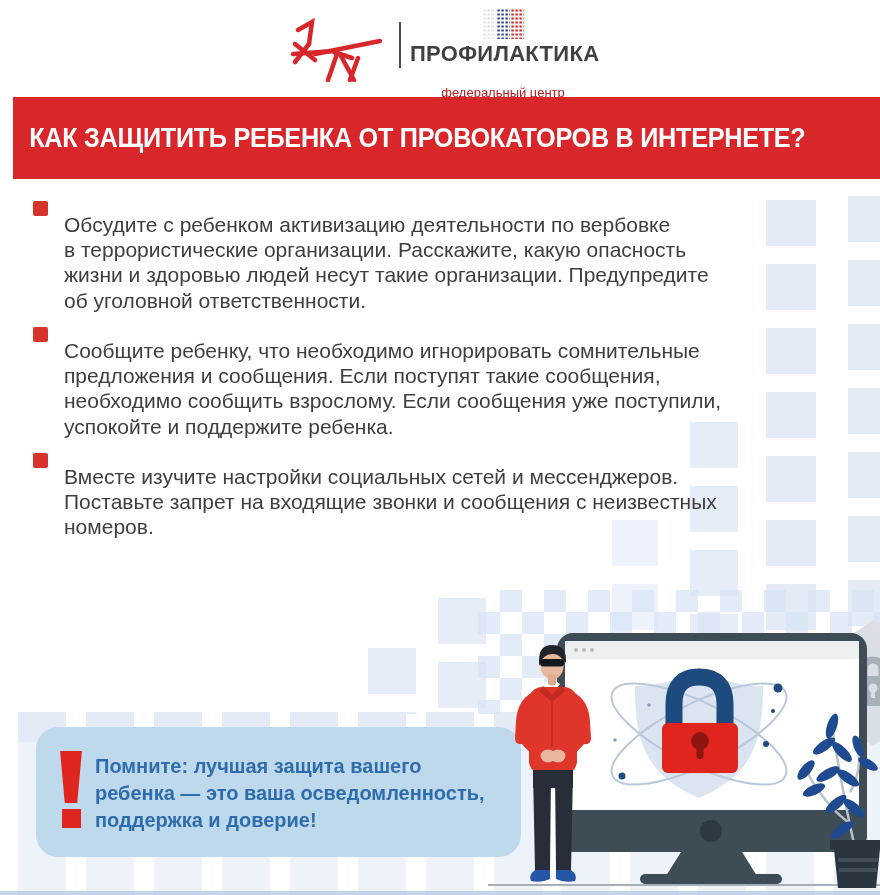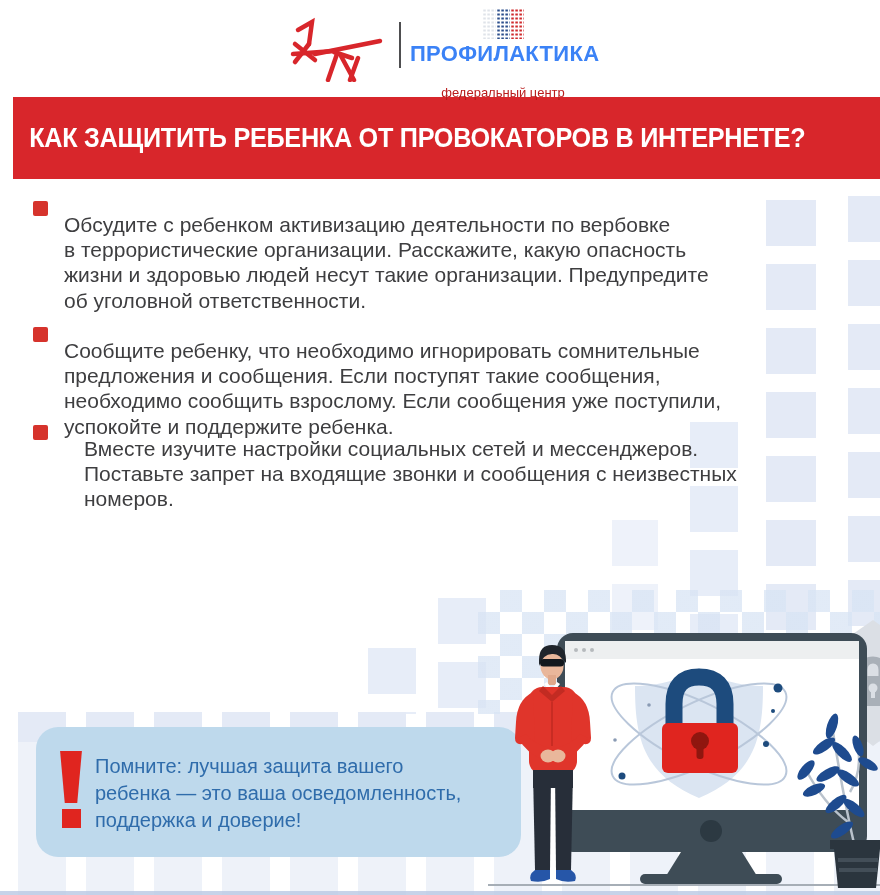--- a/index.html
+++ b/index.html
@@ -20,39 +20,39 @@
     background-position:0 0,22px 22px;background-size:44px 44px;}
   .bottom-line{position:absolute;left:0;top:891px;width:880px;height:4px;background:#b9c8e4;opacity:.8;}
   
   .header{position:absolute;left:0;top:0;width:880px;height:97px;z-index:5;}
   .horse{position:absolute;left:288px;top:14px;}
   .logo-divider{position:absolute;left:399px;top:22px;width:2px;height:46px;background:#4e4e50;}
   .brand{position:absolute;left:410px;top:0;width:186px;height:90px;text-align:center;}
   .dotgrid{width:42px;height:31px;margin:8px auto 4px;display:flex;}
   .dotgrid span{flex:1;background-image:radial-gradient(var(--dc) 1.25px,transparent 1.45px);
     background-size:4.05px 4px;background-position:.5px .5px;}
-  .brand-name{font-size:22px;font-weight:800;color:#3b82f6;letter-spacing:.3px;line-height:22px;}
+  .brand-name{font-size:22px;font-weight:800;color:#404040;letter-spacing:.3px;line-height:22px;}
   .brand-sub{font-size:13px;color:#b91c1c;margin-top:20px;}
   
   .banner{position:absolute;left:0;top:97px;width:880px;height:82px;background:#d8262b;z-index:4;
     display:flex;align-items:center;margin-left:13px;}
   .banner-title{margin:0;padding-left:18px;color:#ffffff;font-size:28px;font-weight:800;
     letter-spacing:-.3px;white-space:nowrap;transform:scaleX(.9);transform-origin:left center;}
   
   .bullet{position:absolute;left:33px;width:815px;z-index:3;display:flex;align-items:flex-start;}
   .bullet-marker{flex:0 0 15px;width:15px;height:15px;margin-top:5px;background:#d6332c;border-radius:2px;}
   .bullet-text{margin:16px 0 0 16px;font-size:21px;line-height:25.2px;color:#3e3e40;font-weight:500;white-space:pre-line;}
   
   .reminder{position:absolute;left:36px;top:727px;width:485px;height:130px;background:#bed9ec;
     border-radius:22px;z-index:3;}
   .excl-bar{position:absolute;left:22px;top:24px;width:26px;height:52px;background:#e0251f;
     clip-path:polygon(8% 0,92% 0,74% 100%,26% 100%);}
   .excl-dot{position:absolute;left:26px;top:82px;width:19px;height:19px;background:#e0251f;}
   .reminder-text{position:absolute;left:59px;top:26px;margin:0;font-size:20px;line-height:27px;
-    font-weight:400;color:#2f6cab;white-space:pre-line;}
+    font-weight:700;color:#2f6cab;white-space:pre-line;}
   
   .ground-line{position:absolute;left:488px;top:884px;width:392px;height:2px;background:#a6aeb6;z-index:2;}
   .hexlock{position:absolute;left:838px;top:618px;z-index:1;}
   .monitor{position:absolute;left:545px;top:628px;z-index:3;}
   .man{position:absolute;left:505px;top:642px;z-index:4;}
   .plant{position:absolute;left:788px;top:712px;z-index:5;}
 </style>
 </head>
 <body>
 
@@ -106,21 +106,21 @@
 жизни и здоровью людей несут такие организации. Предупредите
 об уголовной ответственности.</p>
   </div>
   <div class="bullet" style="top:322px;">
     <span class="bullet-marker"></span>
     <p class="bullet-text">Сообщите ребенку, что необходимо игнорировать сомнительные
 предложения и сообщения. Если поступят такие сообщения,
 необходимо сообщить взрослому. Если сообщения уже поступили,
 успокойте и поддержите ребенка.</p>
   </div>
-  <div class="bullet" style="top:420px;gap:20px;">
+  <div class="bullet" style="top:448px;">
     <span class="bullet-marker"></span>
     <p class="bullet-text">Вместе изучите настройки социальных сетей и мессенджеров.
 Поставьте запрет на входящие звонки и сообщения с неизвестных
 номеров.</p>
   </div>
 
   <div class="ground-line"></div>
 
   <svg class="hexlock" width="70" height="135" viewBox="0 0 70 135">
     <path d="M35 2 L68 25 L68 103 L35 128 L2 103 L2 25 Z" fill="#dbdfe5"></path>

